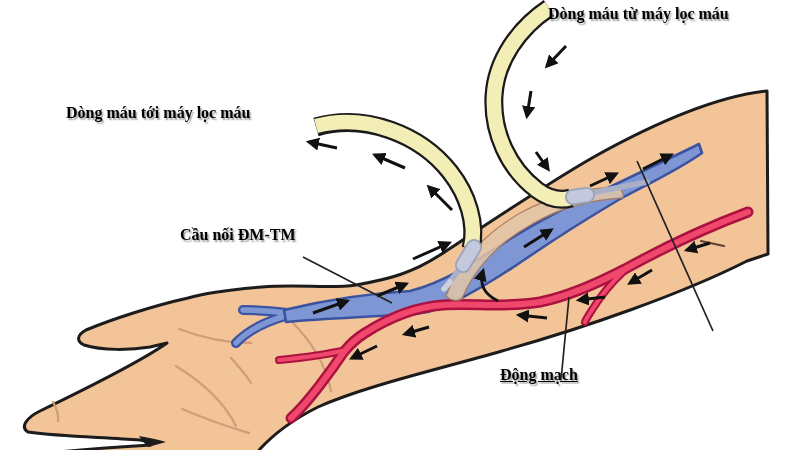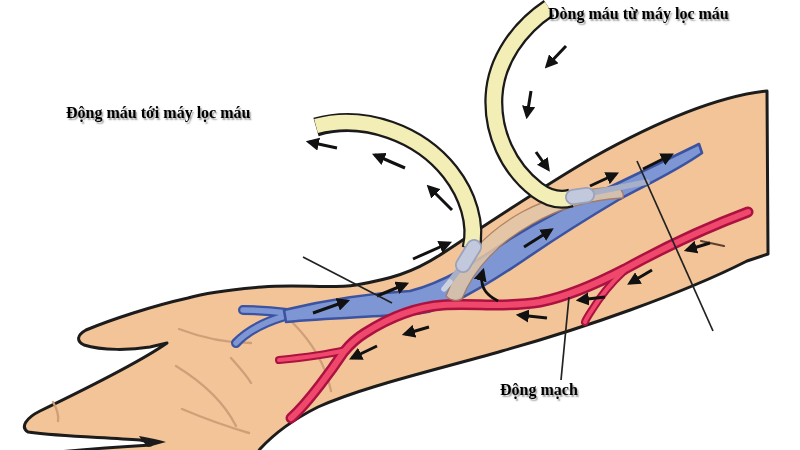--- a/index.html
+++ b/index.html
@@ -14,21 +14,21 @@
   .stage svg{position:absolute;left:0;top:0;}
   .lbl{
     position:absolute;font-weight:700;font-size:16px;line-height:1.1;color:var(--label);
     white-space:nowrap;letter-spacing:0px;
     text-shadow:1.5px 1.5px 1.5px rgba(110,110,110,.65);
   }
   #lbl-from{left:548px;top:5px;}
   #lbl-to{left:66px;top:104px;}
   #lbl-bridge{left:180px;top:226px;}
   #lbl-vein{left:646px;top:336px;}
-  #lbl-artery{left:500px;top:381px;}
+  #lbl-artery{left:500px;top:366px;text-decoration:underline;}
 </style>
 </head>
 <body>
 
 <div class="stage">
 
 <svg width="800" height="450" viewBox="0 0 800 450">
   <defs>
     <marker id="ah" viewBox="0 0 10 10" refX="7.5" refY="5" markerWidth="4.4" markerHeight="4.4" orient="auto">
       <path d="M0,0 L10,5 L0,10 z" fill="#111"></path>
@@ -160,16 +160,17 @@
   </g>
 
   <g stroke="var(--callout)" stroke-width="1.7" fill="none">
     <line x1="303" y1="257" x2="392" y2="303"></line>
     <line x1="637" y1="161" x2="713" y2="331"></line>
     <line x1="569" y1="297" x2="561" y2="380"></line>
   </g>
 </svg>
 
 <div class="lbl" id="lbl-from">Dòng máu từ máy lọc máu</div>
-<div class="lbl" id="lbl-to">Động máu tới máy lọc máu</div>
+<div class="lbl" id="lbl-to">Dòng máu tới máy lọc máu</div>
+<div class="lbl" id="lbl-bridge">Cầu nối ĐM-TM</div>
 <div class="lbl" id="lbl-artery">Động mạch</div>
 
 </div>
 
 </body></html>

